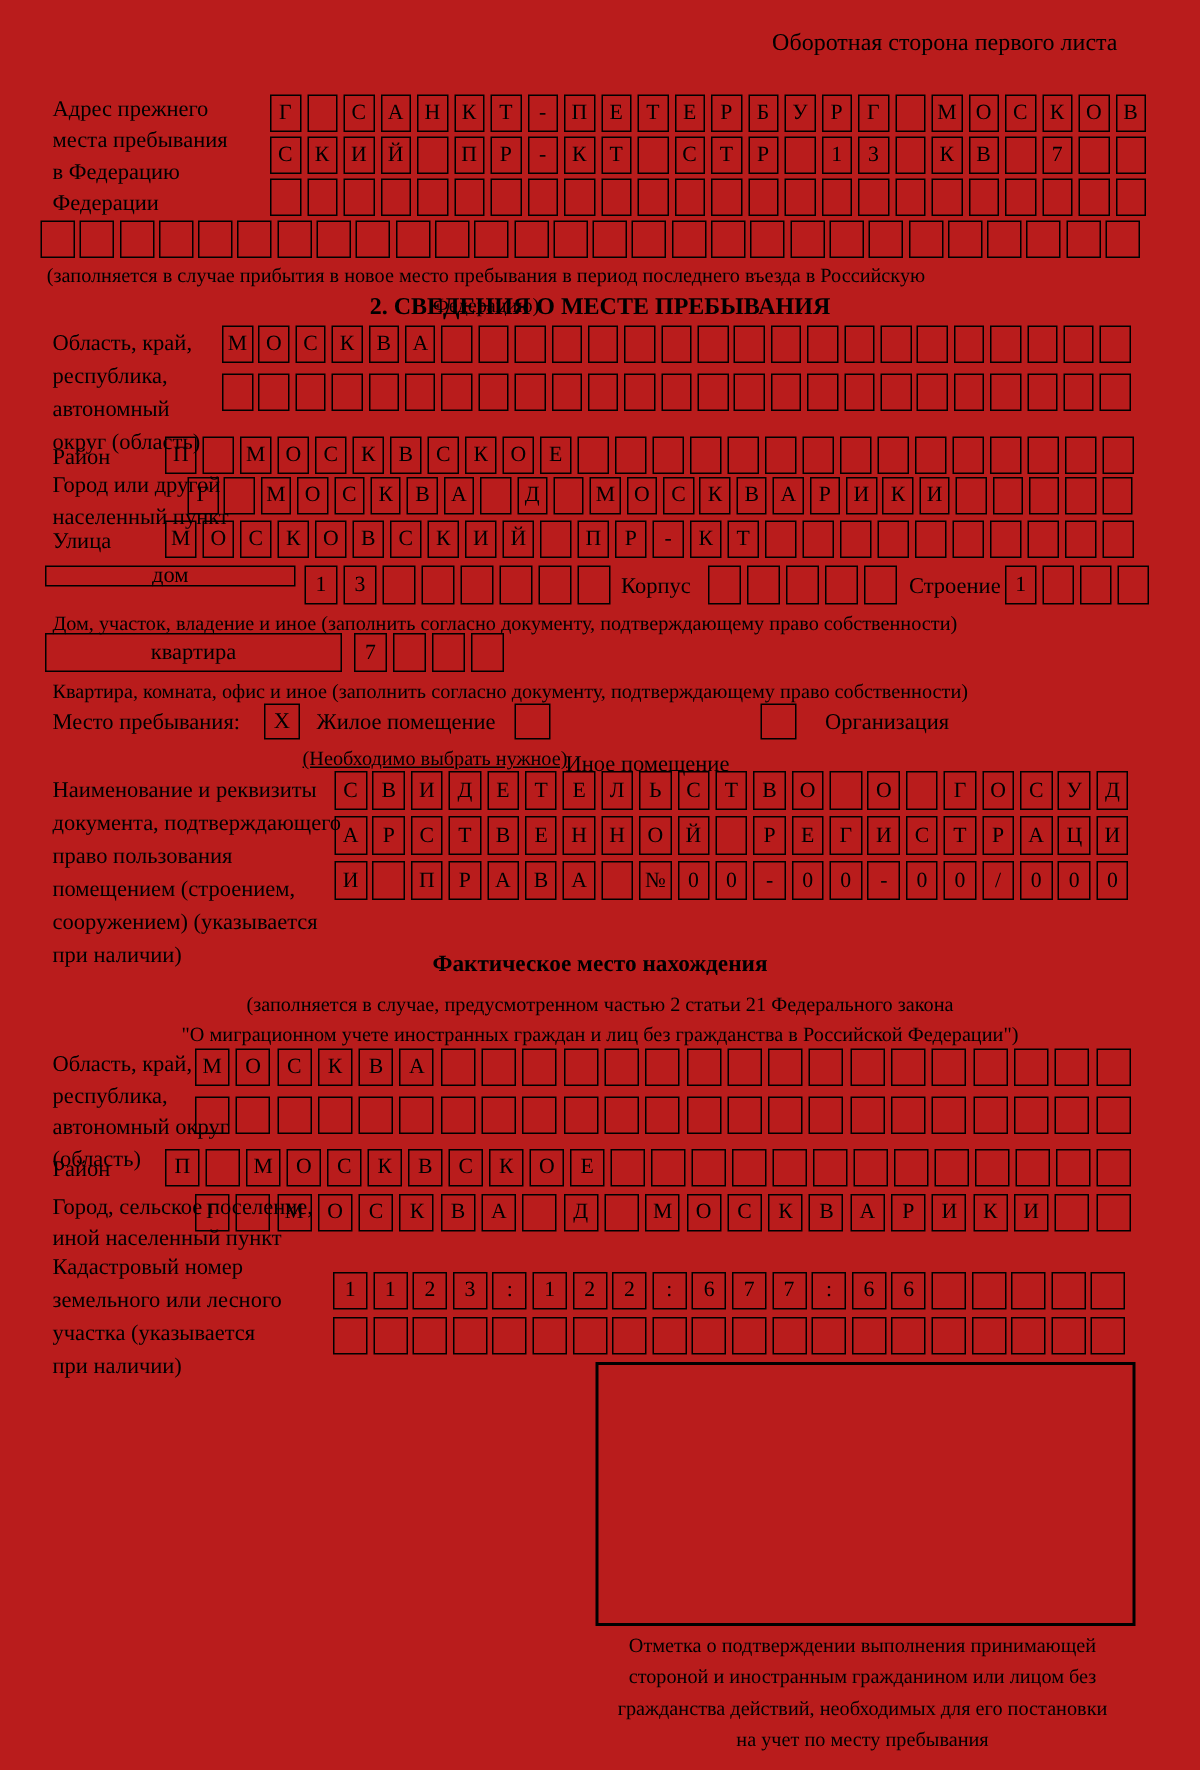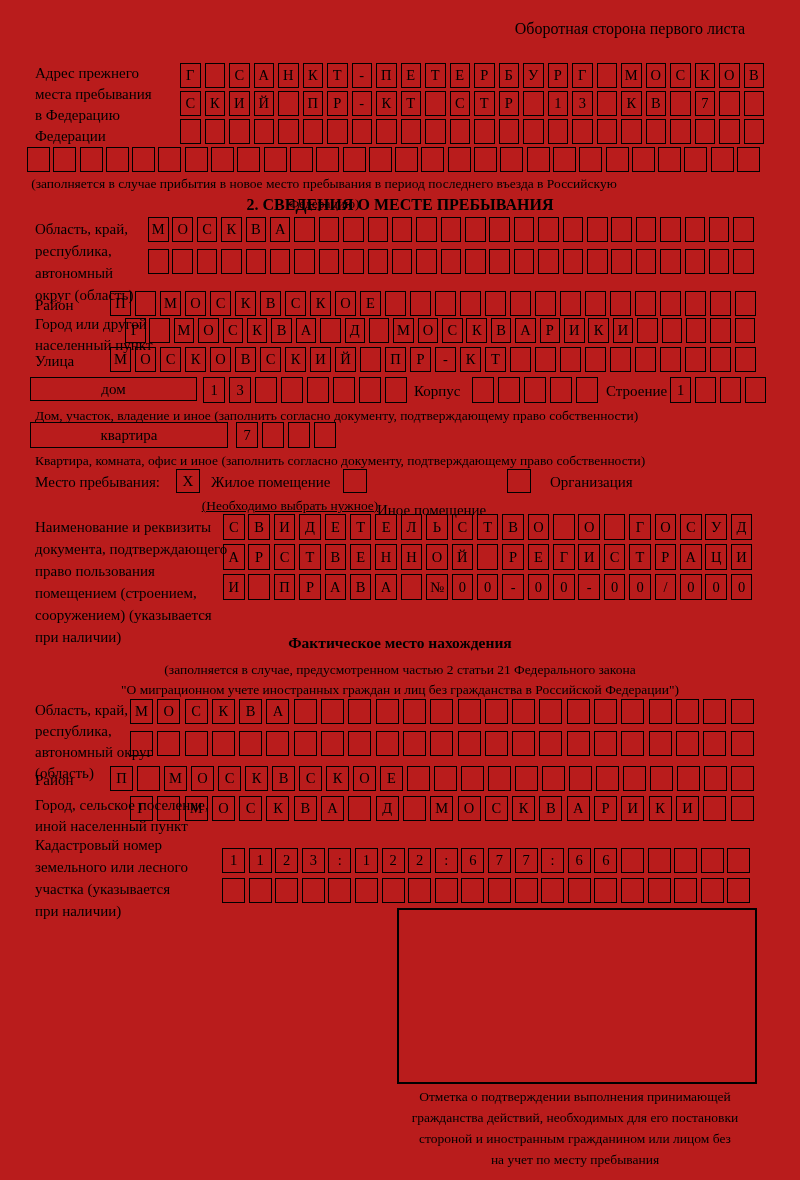--- a/index.html
+++ b/index.html
@@ -291,21 +291,21 @@
       <span></span>
       <span></span>
       <span></span>
       <span></span>
       <span></span>
       <span></span>
       <span></span>
       <span></span>
     </div>
 
-  <div class="abs wbox" style="left:30px;top:377px;width:167px;height:24px;">дом</div>
+  <div class="abs wbox" style="left:30px;top:377px;width:167px;height:14px;">дом</div>
   <div class="row" style="left:203px;top:377px;--w:22px;--g:4px;--h:26px;">
       <span>1</span>
       <span>3</span>
       <span></span>
       <span></span>
       <span></span>
       <span></span>
       <span></span>
       <span></span>
     </div>
@@ -590,18 +590,18 @@
       <span></span>
       <span></span>
       <span></span>
       <span></span>
       <span></span>
     </div>
 
   <div class="abs" style="left:397px;top:908px;width:356px;height:172px;border:2px solid #000;"></div>
   <div class="abs cap ctr" style="left:375px;top:1086px;width:400px;line-height:21px;">
       <div>Отметка о подтверждении выполнения принимающей</div>
+      <div>стороной и иностранным гражданином или лицом без</div>
       <div>гражданства действий, необходимых для его постановки</div>
-      <div>стороной и иностранным гражданином или лицом без</div>
       <div>на учет по месту пребывания</div>
     </div>
 
 </div>
 
 </body></html>

